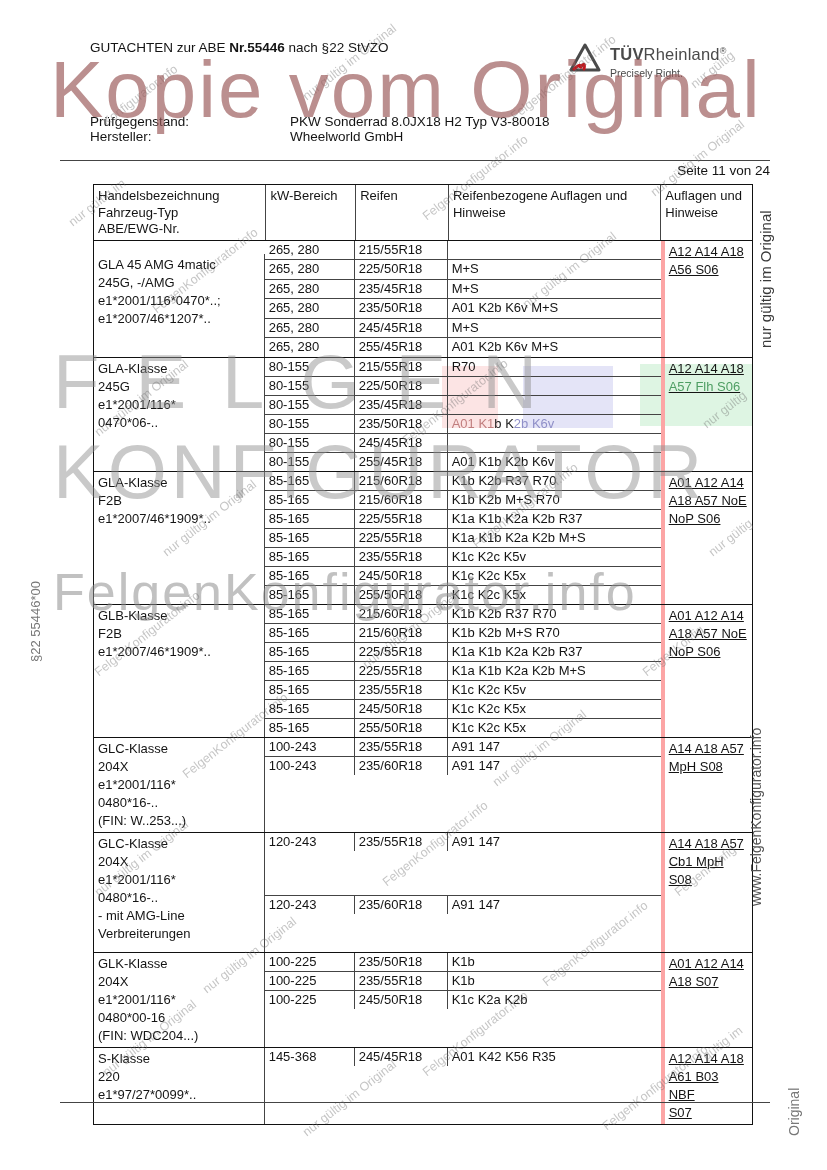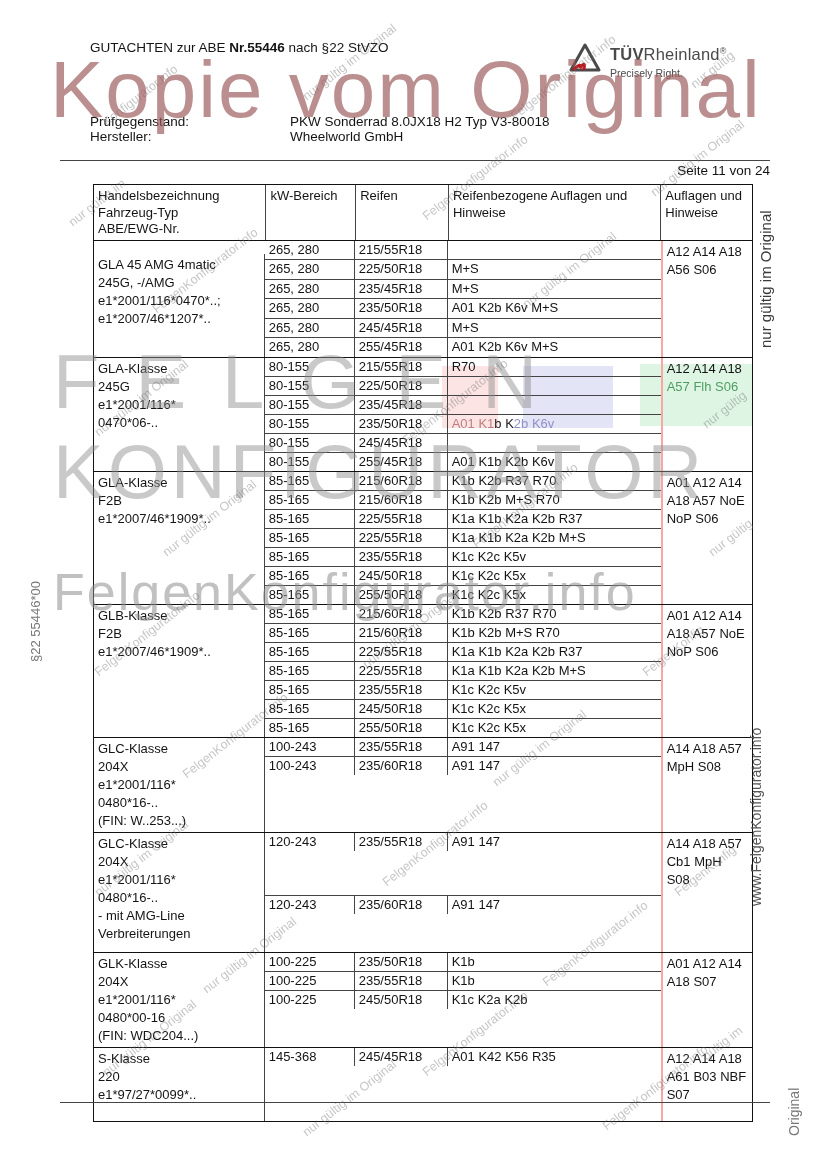--- a/index.html
+++ b/index.html
@@ -24,21 +24,21 @@
   .seite{left:0;top:163px;width:770px;text-align:right;font-size:13.5px;z-index:2;}
   
   .doc-table{left:93px;top:184px;width:660px;border:1.5px solid #111;z-index:1;box-sizing:border-box;background:transparent;}
   .thead{display:flex;border-bottom:1.5px solid #111;}
   .thead .hc{box-sizing:border-box;padding:3px 4px 2px 4px;font-size:13px;line-height:16.5px;}
   .hc+.hc{border-left:1px solid #444;}
   .block{display:flex;position:relative;box-sizing:border-box;}
   .block+.block{border-top:1.5px solid #111;}
   .c{box-sizing:border-box;font-size:13px;}
   .c1{padding:2px 4px;line-height:18px;}
-  .c5{border-left:2px solid #fca5a5;padding:2px 4px;line-height:18px;}
+  .c5{border-left:4px solid #fca5a5;padding:2px 4px;line-height:18px;text-decoration:underline;}
   .rowsWrap{display:flex;flex-direction:column;}
   .r{display:flex;}
   .r+.r{border-top:1px solid #444;}
   .rc{box-sizing:border-box;padding:1px 4px 0 4px;font-size:13px;overflow:hidden;white-space:nowrap;}
   .rc2,.rc3{border-right:1px solid #444;}
   
   .hl{z-index:0;}
   
   .wm-kopie{left:50px;top:44px;font-size:80px;letter-spacing:2px;color:#9b5b5b;opacity:.68;z-index:6;white-space:nowrap;}
   .wm-felgen1{left:53px;top:338px;font-size:76px;letter-spacing:36px;color:#8f8f8f;opacity:.48;z-index:3;white-space:nowrap;}

